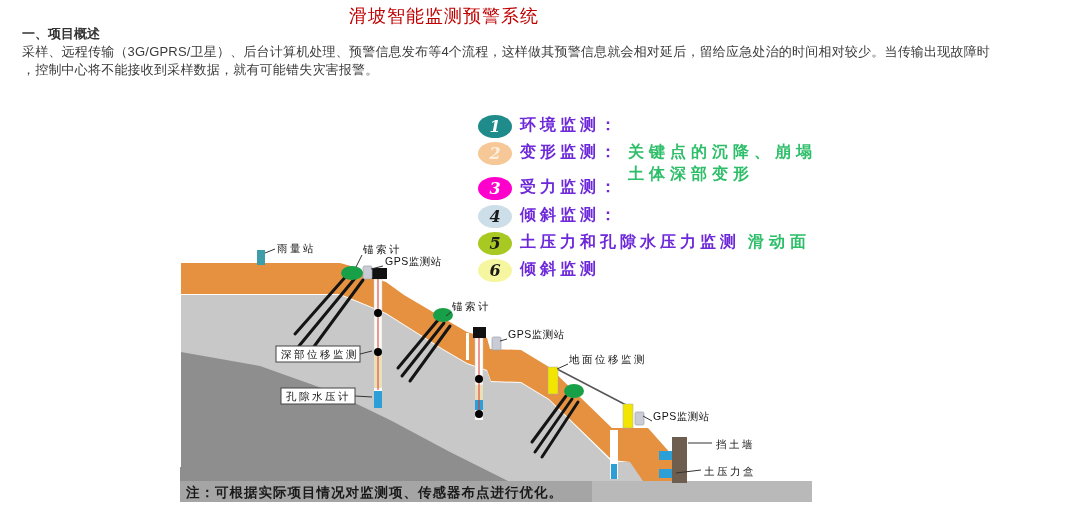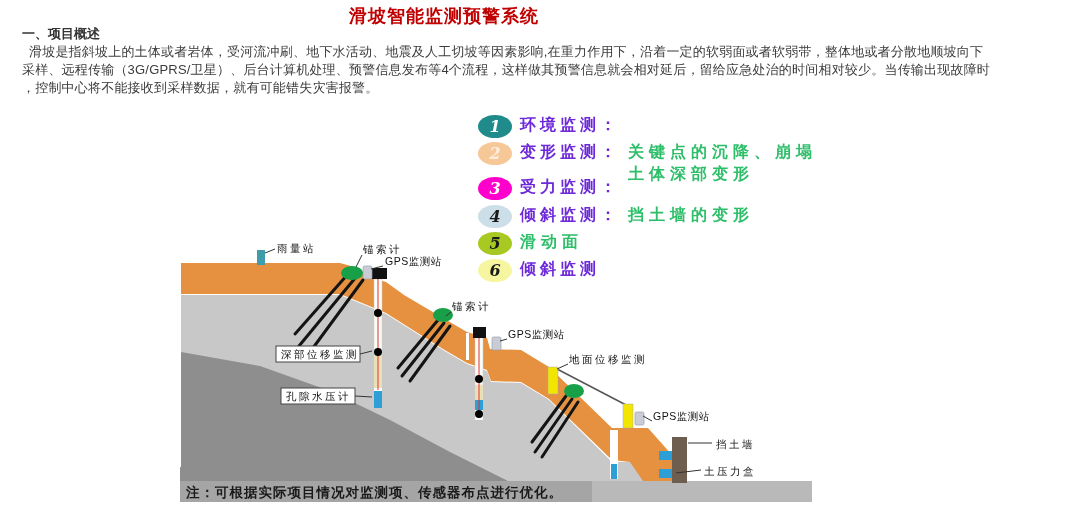--- a/index.html
+++ b/index.html
@@ -1,19 +1,19 @@
 <!DOCTYPE html>
 <html><head>
 <meta charset="utf-8">
 <style>
   html,body{margin:0;padding:0;background:#fff;}
   #page{position:relative;width:1074px;height:513px;background:#fff;overflow:hidden;
         font-family:"Liberation Sans",sans-serif;}
   #doc-title{position:absolute;top:4px;left:0;width:888px;text-align:center;
-        font-size:18px;font-weight:bold;color:#C00000;letter-spacing:1px;}
+        font-size:18px;font-weight:normal;color:#C00000;letter-spacing:1px;}
   #section-heading{position:absolute;top:25px;left:22px;font-size:13px;font-weight:bold;color:#333;}
   #paragraph{position:absolute;top:43px;left:22px;width:1044px;color:#3b3b3b;font-size:13px;}
   #paragraph .pline{height:18px;line-height:18px;white-space:nowrap;letter-spacing:0.2px;}
   #paragraph .pline.indent{padding-left:7px;}
   #legend{position:absolute;top:0;left:0;}
   .legend-row{position:absolute;left:478px;display:flex;align-items:flex-start;gap:8px;white-space:nowrap;}
   .badge{flex:0 0 auto;width:34px;height:23px;border-radius:50%;display:flex;align-items:center;justify-content:center;
          font-family:"DejaVu Serif",serif;font-style:italic;font-weight:bold;font-size:16px;margin-top:1px;}
   .legend-label{font-size:16px;font-weight:bold;color:#6d28d9;letter-spacing:4px;line-height:22px;}
   .legend-desc{font-size:16px;font-weight:bold;color:#2CBE68;letter-spacing:5px;line-height:22px;}
@@ -121,45 +121,44 @@
     <text class="dlabel" x="569" y="363">地面位移监测</text>
     <text class="dlabel-en" x="653" y="420">GPS监测站</text>
     <text class="dlabel" x="716" y="448">挡土墙</text>
     <text class="dlabel" x="704" y="475">土压力盒</text>
     <text class="note-text" x="186" y="497">注：可根据实际项目情况对监测项、传感器布点进行优化。</text>
   </svg>
 
   <div id="doc-title">滑坡智能监测预警系统</div>
   <div id="section-heading">一、项目概述</div>
   <div id="paragraph">
-      <div class="pline indent">滑坡是指斜坡上的土体或者岩体，受河流冲刷、地下水活动、地震及人工切坡等因素影响,在重力作用下，沿着一定的软弱面或者软弱带，整体地或者分散地顺坡向下</div>
       <div class="pline">采样、远程传输（3G/GPRS/卫星）、后台计算机处理、预警信息发布等4个流程，这样做其预警信息就会相对延后，留给应急处治的时间相对较少。当传输出现故障时</div>
       <div class="pline">，控制中心将不能接收到采样数据，就有可能错失灾害报警。</div>
     </div>
   <div id="legend">
       <div class="legend-row" style="top: 114px;">
         <span class="badge" style="background: rgb(31, 139, 139); color: rgb(255, 255, 255);">1</span>
         <span class="legend-label">环境监测：</span>
       </div>
       <div class="legend-row" style="top: 141px;">
         <span class="badge" style="background: rgb(246, 200, 151); color: rgb(253, 238, 220);">2</span>
         <span class="legend-label">变形监测：</span>
         <span class="legend-desc">关键点的沉降、崩塌<span class="line2">土体深部变形</span></span>
       </div>
       <div class="legend-row" style="top: 176px;">
         <span class="badge" style="background: rgb(255, 0, 204); color: rgb(255, 255, 255);">3</span>
         <span class="legend-label">受力监测：</span>
       </div>
       <div class="legend-row" style="top: 204px;">
         <span class="badge" style="background: rgb(204, 223, 232); color: rgb(26, 26, 26);">4</span>
         <span class="legend-label">倾斜监测：</span>
-        <span class="legend-desc">挡土墙的变形</span>
       </div>
       <div class="legend-row" style="top: 231px;">
         <span class="badge" style="background: rgb(168, 200, 34); color: rgb(26, 26, 26);">5</span>
+        <span class="legend-label">土压力和孔隙水压力监测</span>
         <span class="legend-desc">滑动面</span>
       </div>
       <div class="legend-row" style="top: 258px;">
         <span class="badge" style="background: rgb(246, 246, 160); color: rgb(26, 26, 26);">6</span>
         <span class="legend-label">倾斜监测</span>
       </div>
     </div>
 
 </div>
 

